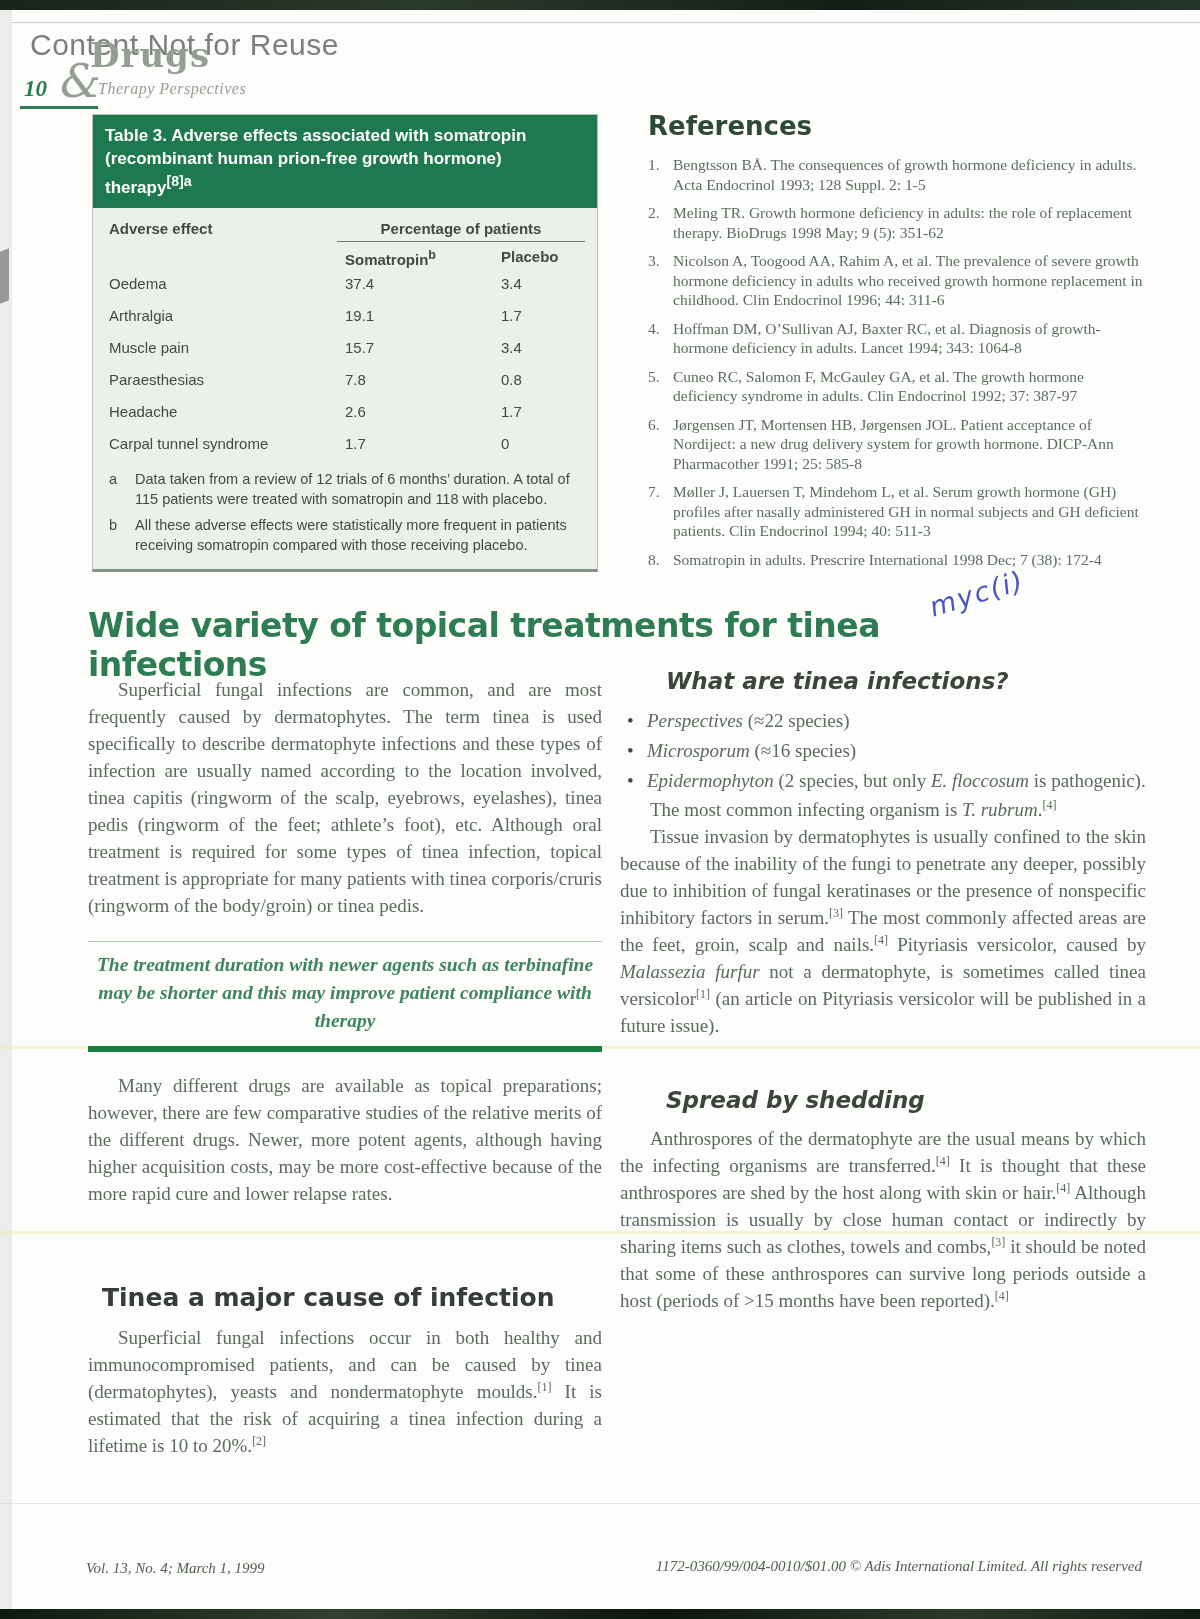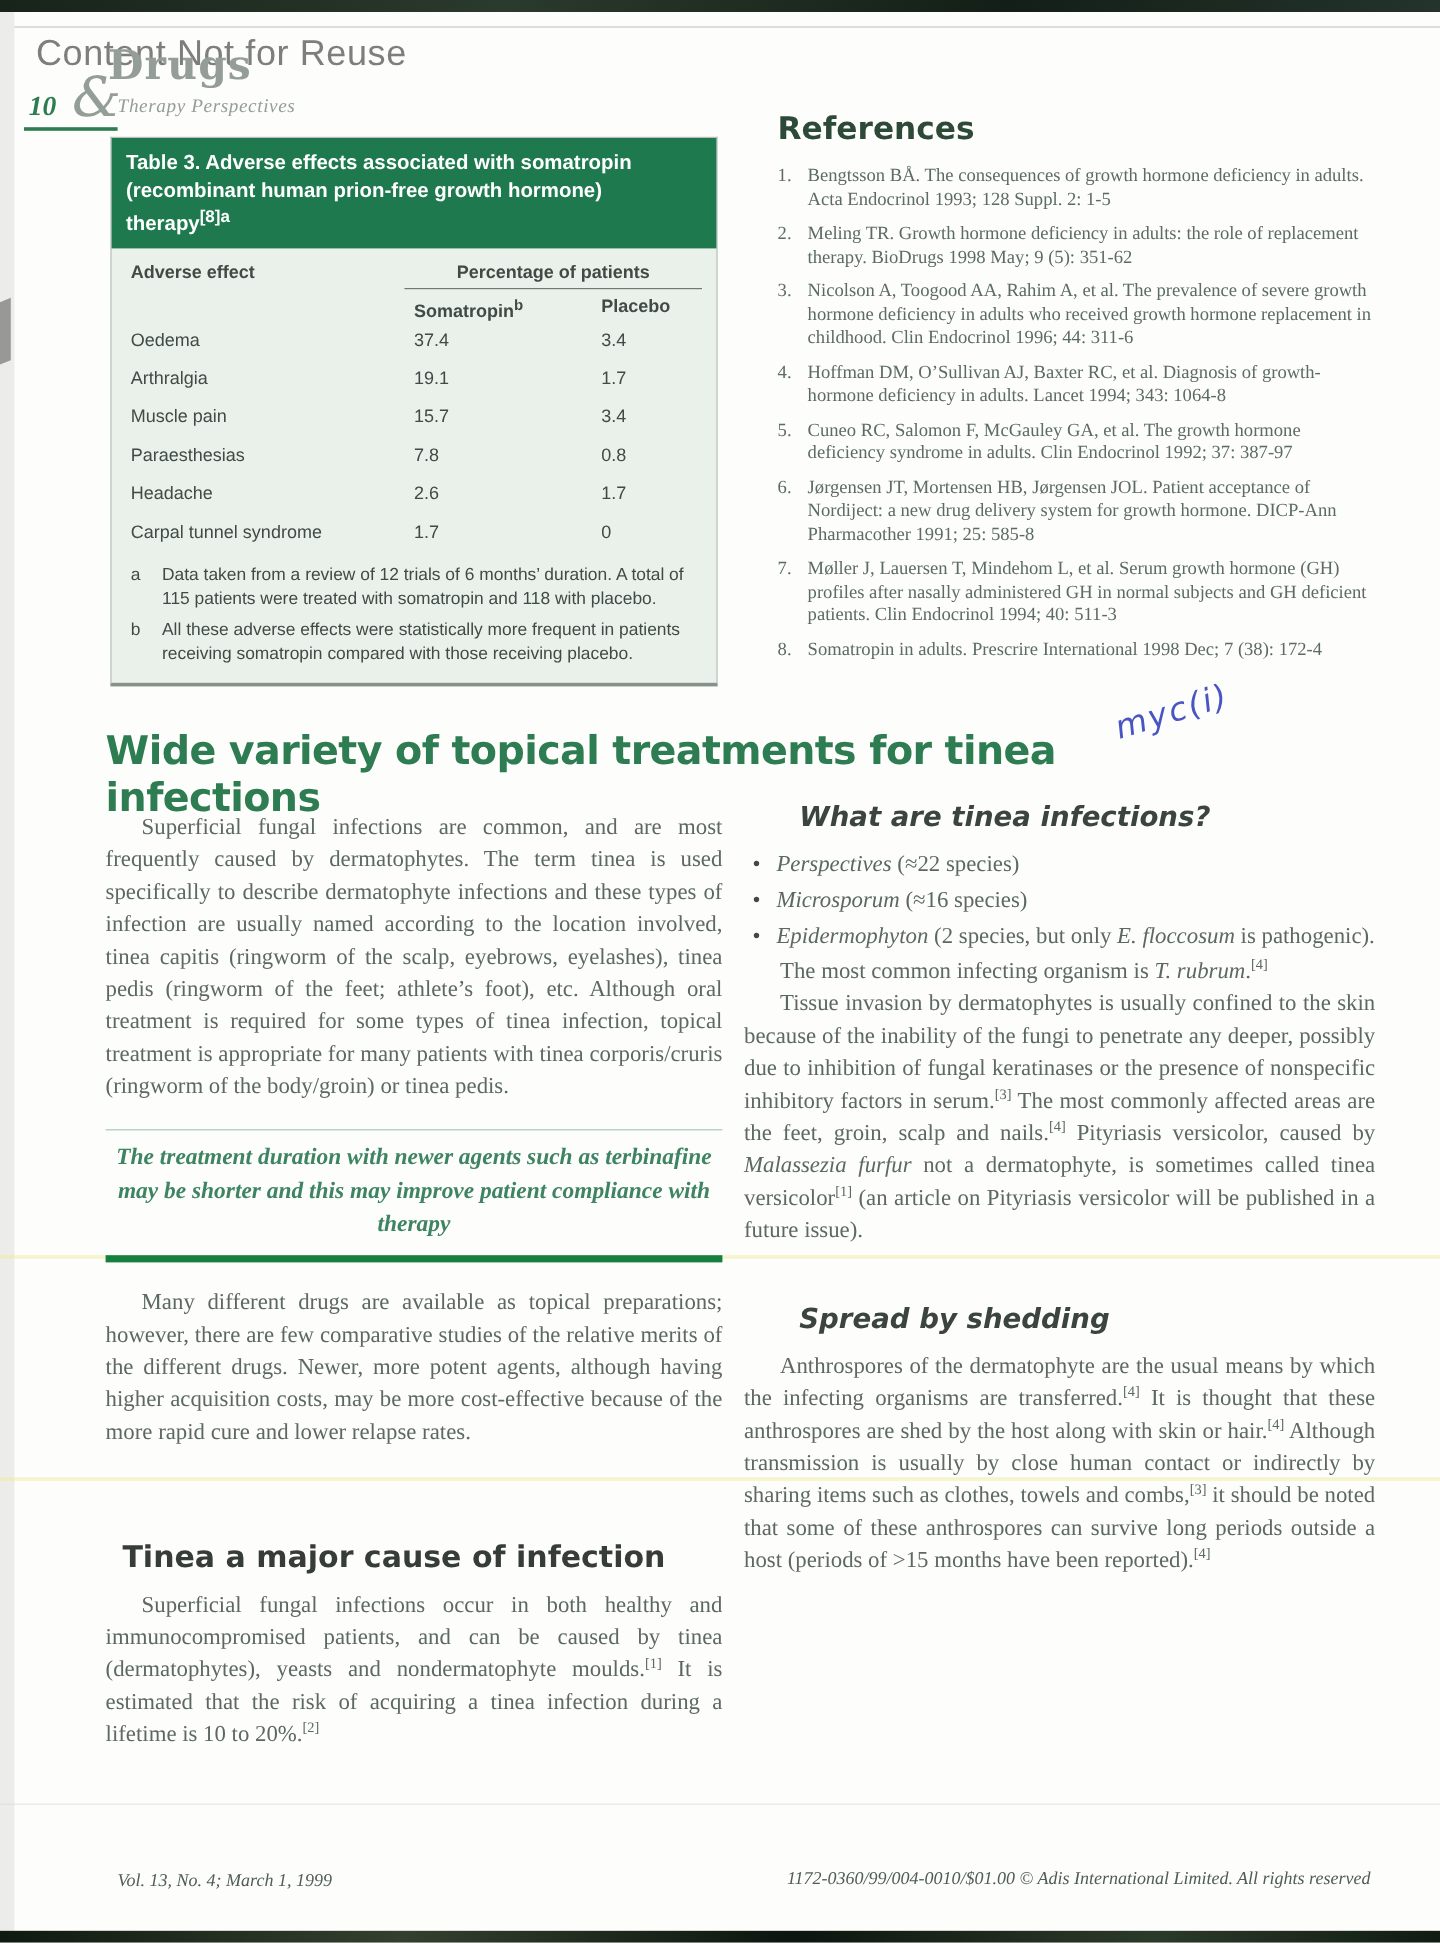--- a/index.html
+++ b/index.html
@@ -49,21 +49,21 @@
   .t-row .c-effect{width:228px;}
   .t-row .c-som{width:150px;padding-left:8px;}
   .t-row .c-pla{flex:1;padding-left:6px;}
   .t-foot{display:flex;padding:3px 14px 3px 16px;font-size:14.5px;line-height:20px;}
   .t-foot .f-marker{width:26px;flex-shrink:0;}
   .t-foot .f-text{flex:1;}
   .t-foot-first{margin-top:6px;}
   .t-foot-last{padding-bottom:14px;}
 
   
-  .refs{position:absolute;left:648px;top:93px;width:496px;}
+  .refs{position:absolute;left:648px;top:111px;width:496px;}
   .refs-heading{font-family:"DejaVu Sans",sans-serif;font-weight:bold;font-size:26px;
                 color:#2d4a38;margin:0 0 14px 0;}
   .ref-item{display:flex;font-size:15.5px;line-height:19.5px;color:#5c6c62;margin-bottom:9px;}
   .ref-num{width:25px;flex-shrink:0;}
   .ref-text{flex:1;}
 
   
   .stamp-row{position:absolute;left:548px;top:563px;display:flex;align-items:center;gap:42px;}
   .stamp-date{font-family:"DejaVu Sans Mono",monospace;font-size:26px;color:#5b5b59;
               letter-spacing:3px;}
@@ -87,21 +87,21 @@
              font-size:19.5px;line-height:28px;color:#3e8462;}
   .h-left{font-family:"DejaVu Sans",sans-serif;font-weight:bold;font-size:25px;color:#363c37;
           margin:76px 0 12px 14px;}
   .h-right{font-family:"DejaVu Sans",sans-serif;font-weight:bold;font-style:italic;font-size:23px;
            color:#3b443d;margin:0 0 12px 46px;}
   .h-right-2{margin-top:48px;}
   .bullet{position:relative;padding-left:27px;font-size:19px;line-height:30px;color:#5c6960;}
   .bullet::before{content:"\2022";position:absolute;left:7px;color:#40493f;}
 
   
-  .footer-left{position:absolute;left:98px;top:1560px;font-style:italic;font-size:15px;
+  .footer-left{position:absolute;left:86px;top:1560px;font-style:italic;font-size:15px;
                color:#4f5d53;}
   .footer-right{position:absolute;right:58px;top:1558px;font-style:italic;font-size:15px;
                 color:#4f5d53;}
 </style>
 </head>
 <body>
 
 <div class="page">
 
   <div class="top-strip"></div>

